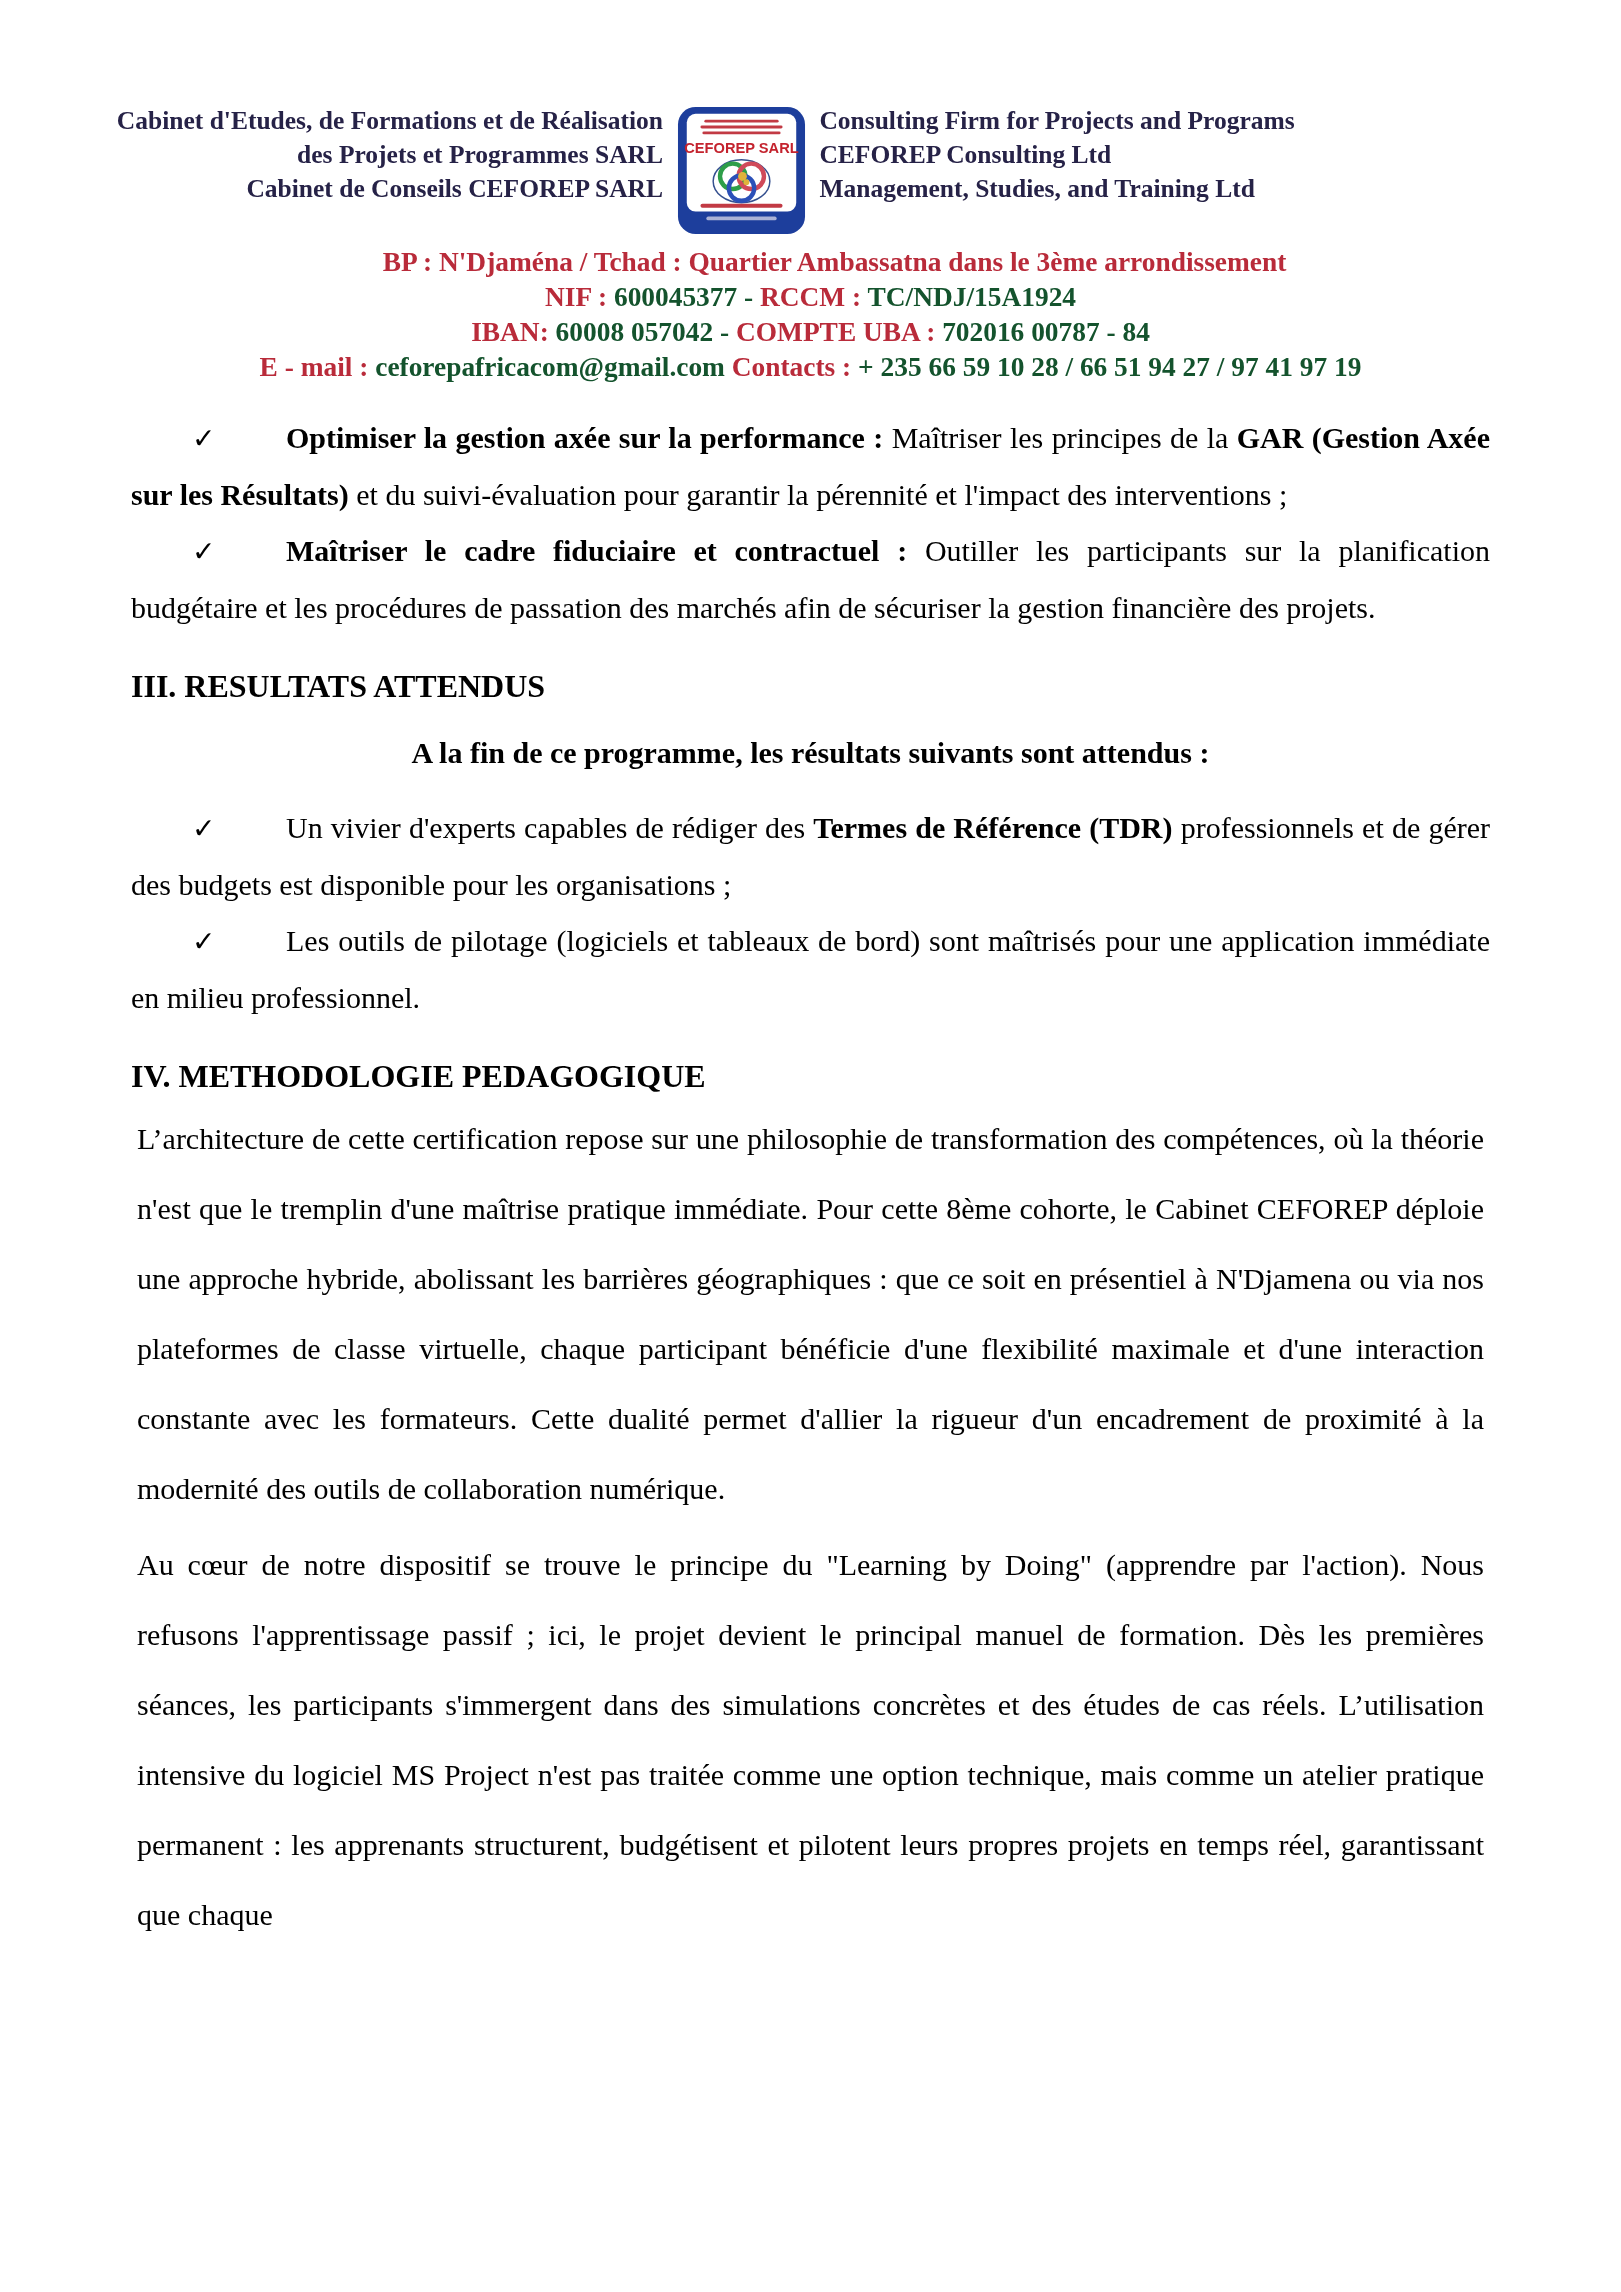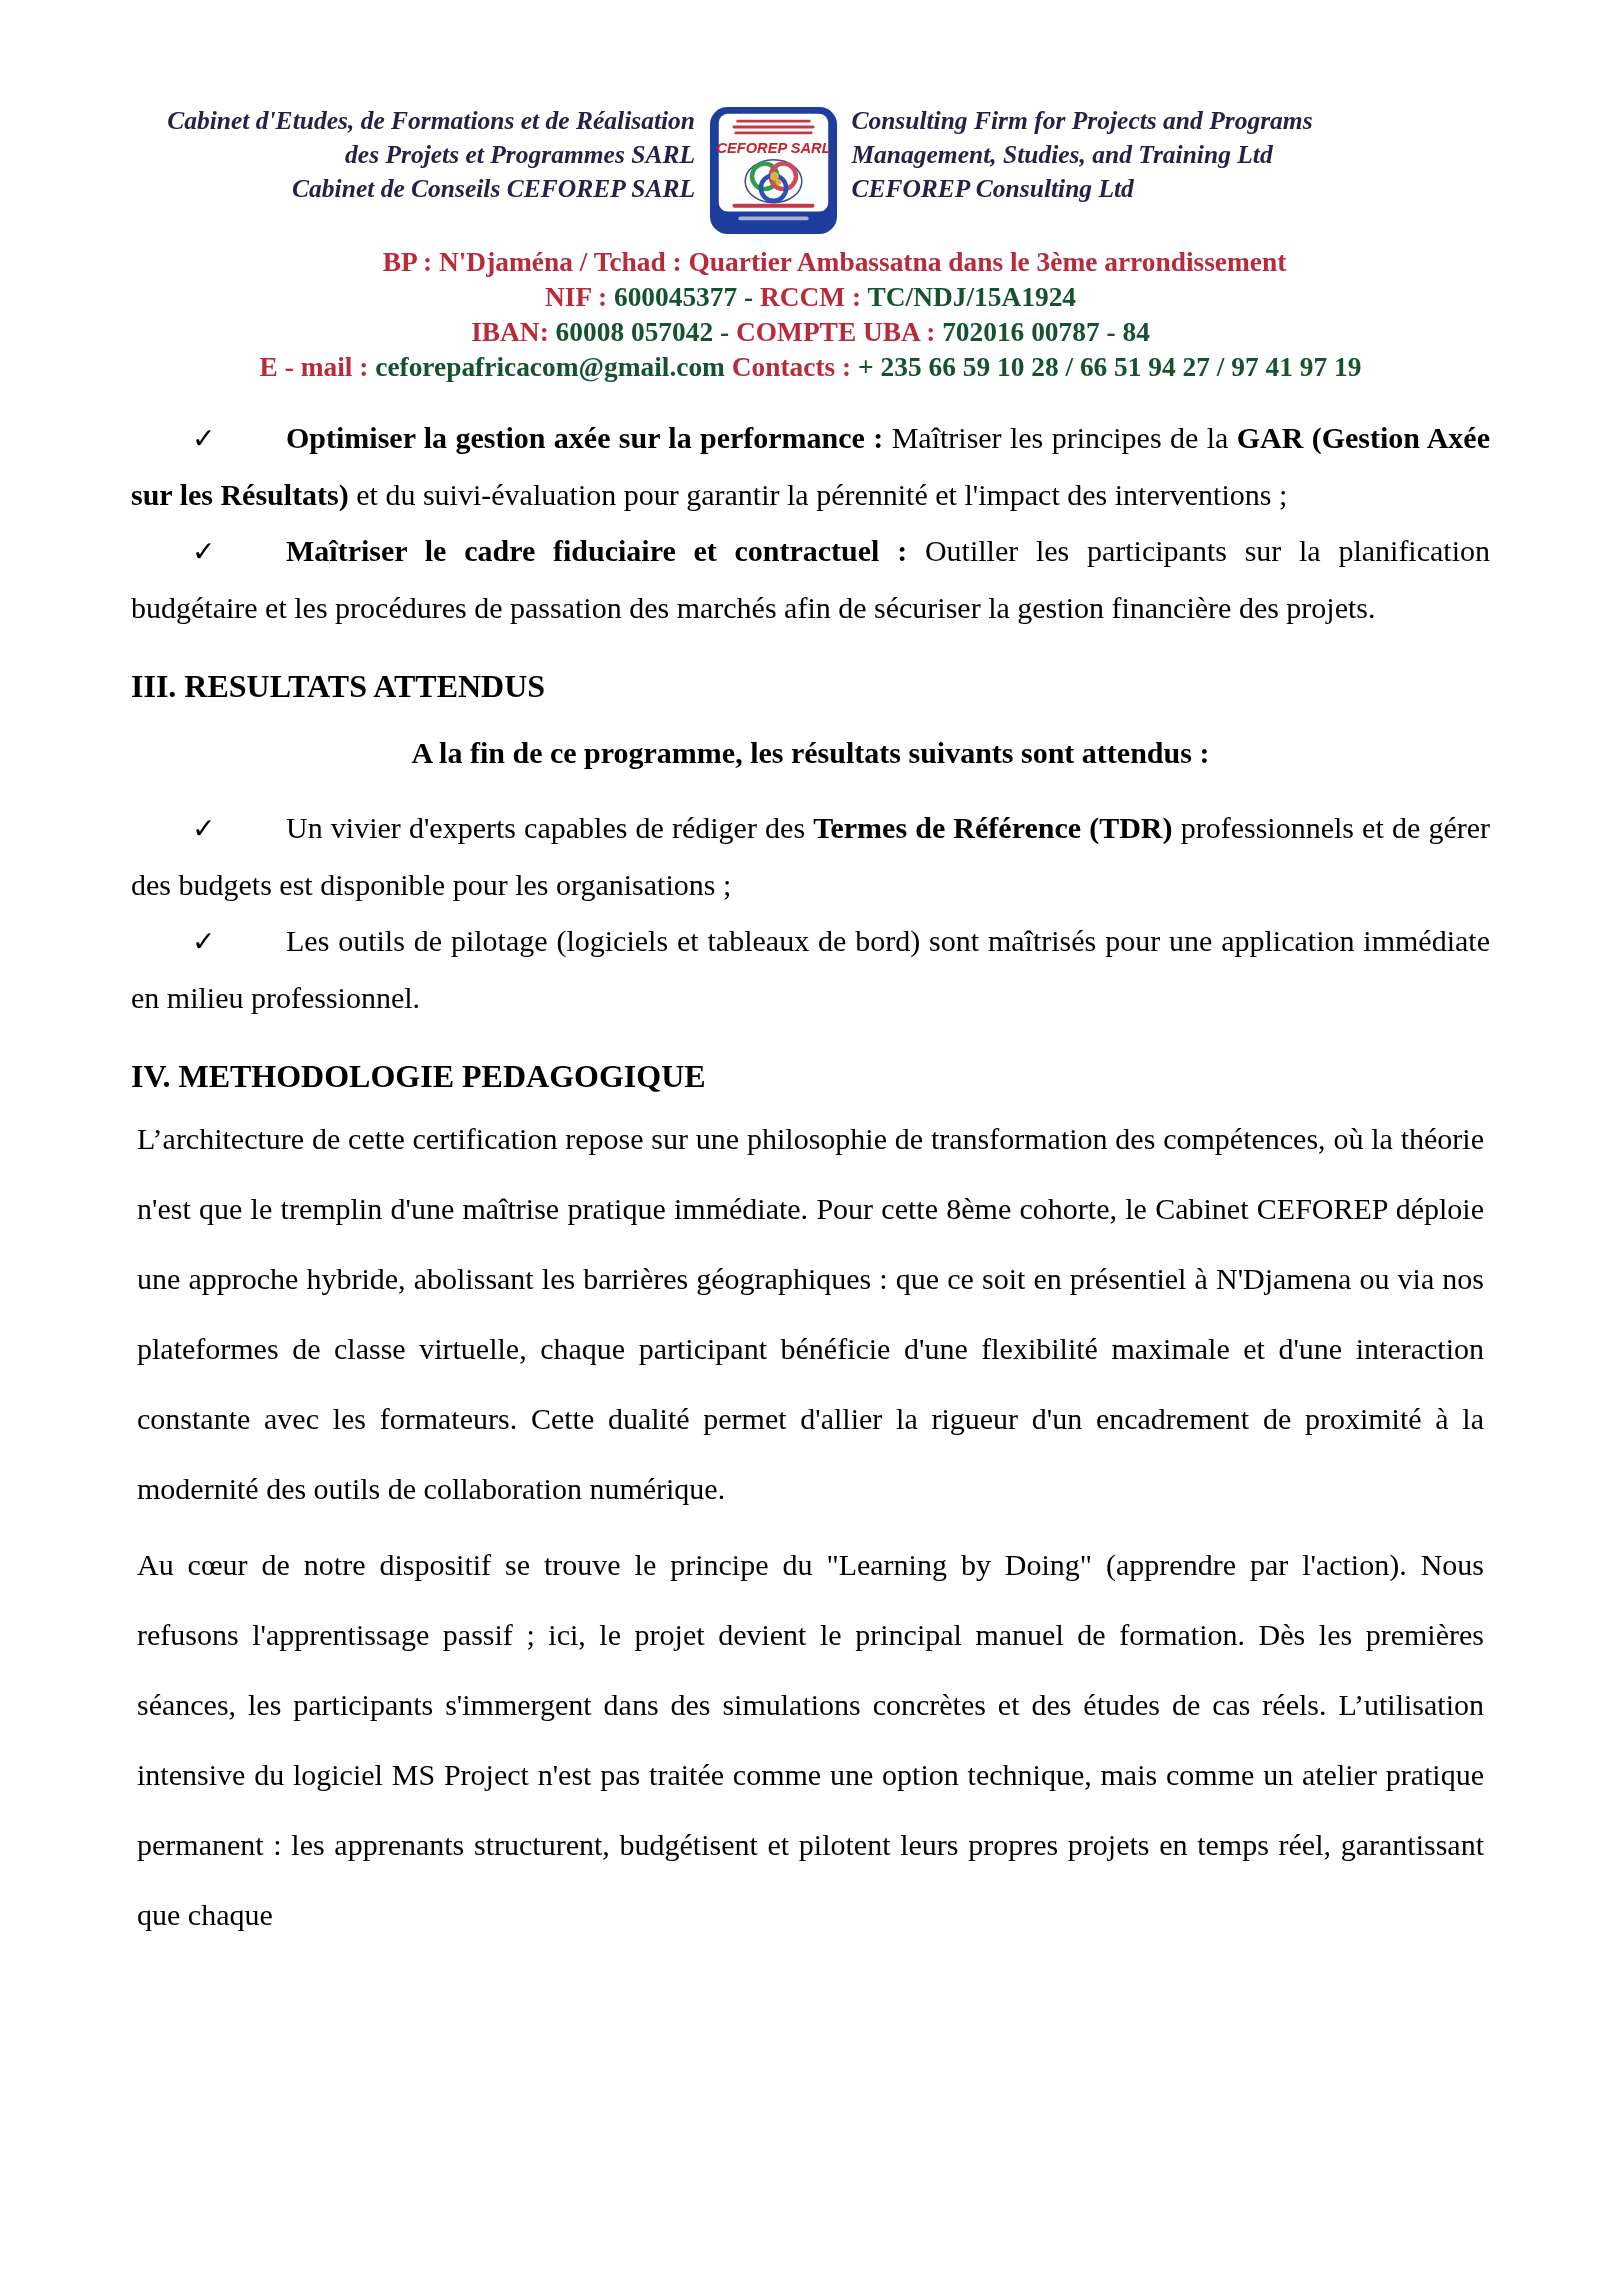--- a/index.html
+++ b/index.html
@@ -9,23 +9,22 @@
     background:#ffffff;
     font-family:"Liberation Serif","DejaVu Serif",serif;
     color:#000;
     overflow:hidden;
     box-sizing:border-box;
   }
   
   .header-row{
     display:flex;
     align-items:flex-start;
-    padding:104px 0 0 110px;
+    padding:104px 0 0 78px;
     gap:13.7px;
-    font-style:italic;
   }
   .org-fr{
     width:585px;
     text-align:right;
     font-weight:bold;
     font-size:25.5px;
     line-height:34px;
     color:#262247;
   }
   .org-en{
@@ -112,22 +111,22 @@
           <circle cx="76" cy="72" r="13" fill="none" stroke="#d04a5a" stroke-width="4.5"></circle>
           <circle cx="66" cy="84" r="13" fill="none" stroke="#2b50b8" stroke-width="4.5"></circle>
           <circle cx="67" cy="72" r="4.5" fill="#e0b23c"></circle>
           <circle cx="71" cy="78" r="3" fill="#e0b23c"></circle>
           <rect x="24" y="100" width="84" height="4" rx="2" fill="#c23a44"></rect>
           <rect x="30" y="113" width="72" height="4" rx="2" fill="#e8e4ef" opacity="0.7"></rect>
         </svg>
       </div>
       <div class="org-en">
         <div>Consulting Firm for Projects and Programs</div>
+        <div>CEFOREP Consulting Ltd</div>
         <div>Management, Studies, and Training Ltd</div>
-        <div>CEFOREP Consulting Ltd</div>
       </div>
     </div>
 
     <div class="reg addr">
       <span class="red">BP : N'Djaména / Tchad : Quartier Ambassatna dans le 3ème arrondissement</span>
     </div>
 
     <div class="reg">
       <span class="red">NIF : </span><span class="navy">600045377</span><span class="navy">  -  </span><span class="red">RCCM : </span><span class="navy">TC/NDJ/15A1924</span>
     </div>

